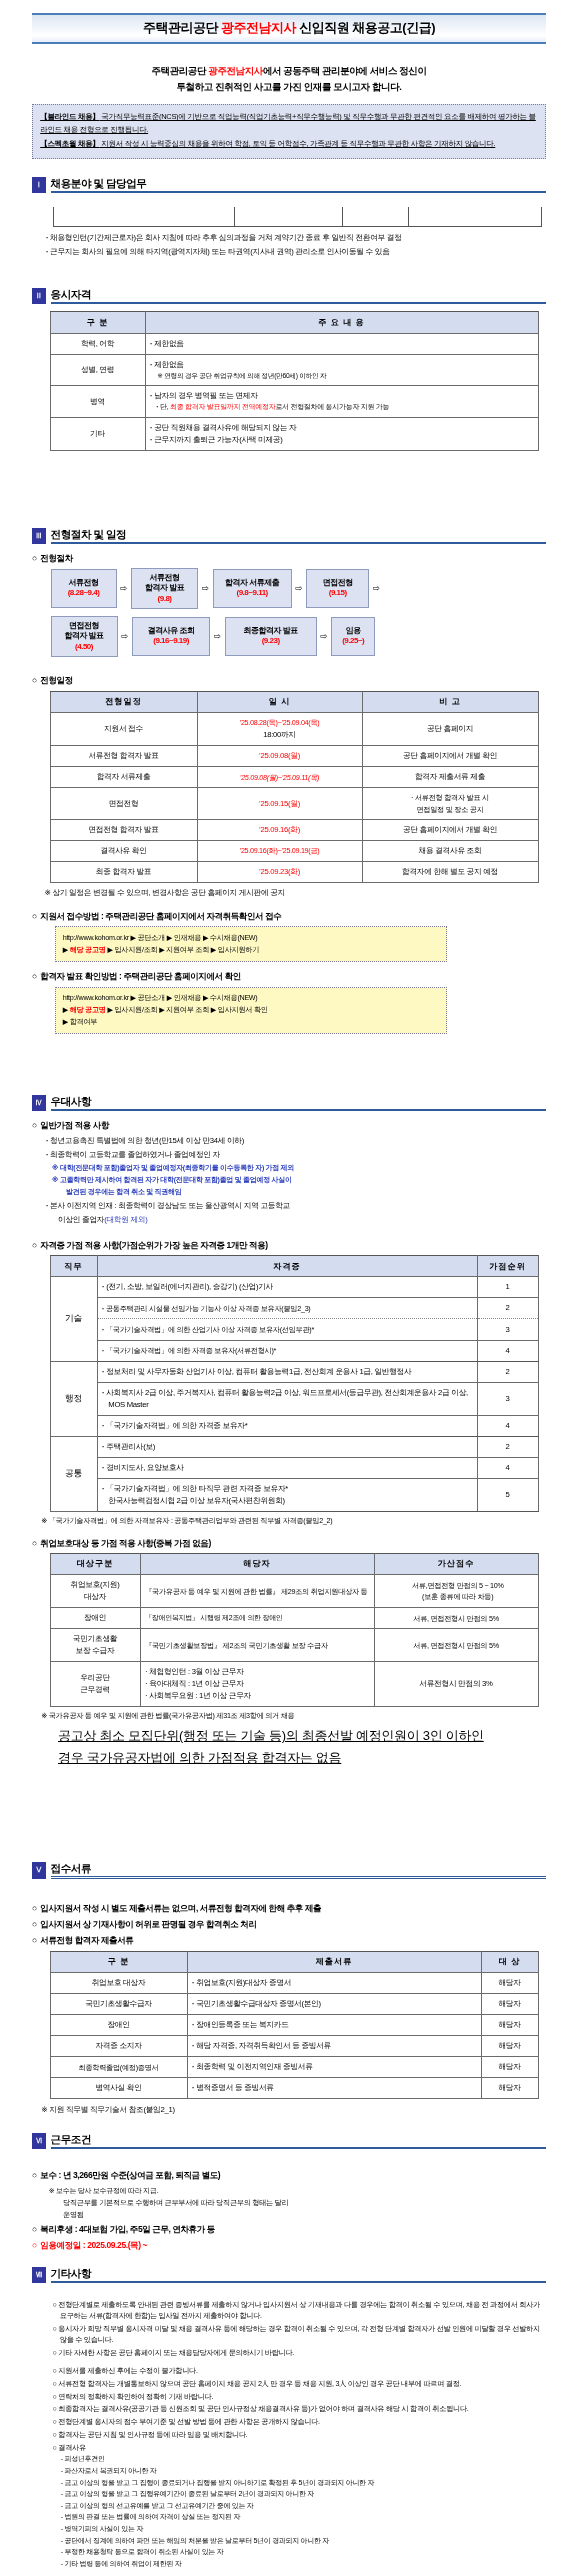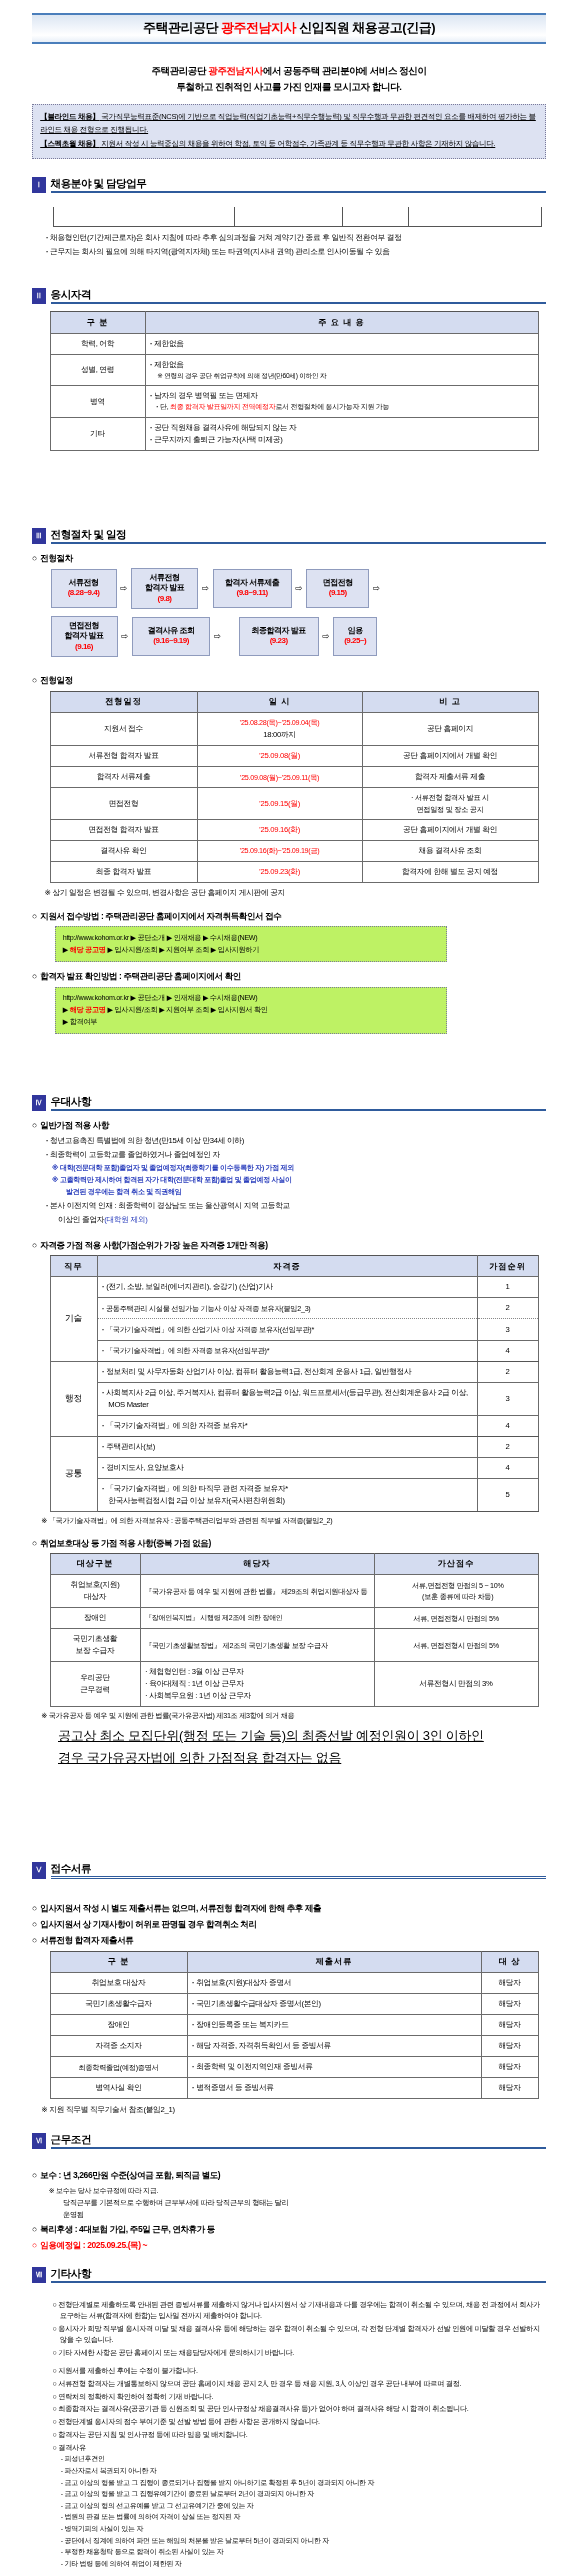--- a/index.html
+++ b/index.html
@@ -224,28 +224,28 @@
     font-size: 8.8px;
     color: #000;
     line-height: 1;
   }
   .fb1 { width: 66px; }
   .fb2 { width: 67px; }
   .fb3 { width: 79px; }
   .fb4 { width: 63px; }
   .fb5 { width: 67px; }
   .fb6 { width: 78px; }
-  .fb7 { width: 80px; margin-left: 14px; }
+  .fb7 { width: 92px; }
   .fb8 { width: 44px; }
 
   
   .link-box {
     margin: 3.1px 0 7.2px 23px;
     border: 0.7px dotted #7a7a9a;
-    background: #bef264;
+    background: #fef9c3;
     padding: 4.6px 6.7px 5.2px 6.7px;
     font-size: 7.2px;
     letter-spacing: -0.3px;
     line-height: 1.66;
     color: #000;
     width: 392px;
   }
   .link-box .url { font-family: "Liberation Sans", sans-serif; }
   .link-box .sep { font-weight: bold; }
   .link-box .red { color: #ff0000; font-weight: bold; }
@@ -403,21 +403,21 @@
           <div>면접전형</div>
           <div class="d">(9.15)</div>
         </div>
         <div class="arrow">⇨</div>
       </div>
 
       <div class="flow-row">
         <div class="flow-box fb5">
           <div style="white-space:pre-line;">면접전형
 합격자 발표</div>
-          <div class="d">(9.16)</div>
+          <div class="d">(4.50)</div>
         </div>
         <div class="arrow">⇨</div>
         <div class="flow-box fb6">
           <div>결격사유 조회</div>
           <div class="d">(9.16~9.19)</div>
         </div>
         <div class="arrow">⇨</div>
         <div class="flow-box fb7">
           <div>최종합격자 발표</div>
           <div class="d">(9.23)</div>
@@ -448,21 +448,21 @@
             </td>
             <td class="c">공단 홈페이지</td>
           </tr>
           <tr>
             <td class="c">서류전형 합격자 발표</td>
             <td class="c red">’25.09.08(월)</td>
             <td class="c">공단 홈페이지에서 개별 확인</td>
           </tr>
           <tr>
             <td class="c">합격자 서류제출</td>
-            <td class="c red" style="font-size:7.2px;">’25.09.08(월)~’25.09.11(목)</td>
+            <td class="c red" style="font-size:7.2px;font-style:italic;">’25.09.08(월)~’25.09.11(목)</td>
             <td class="c">합격자 제출서류 제출</td>
           </tr>
           <tr>
             <td class="c">면접전형</td>
             <td class="c red">’25.09.15(월)</td>
             <td class="c" style="white-space:pre-line;font-size:7.2px;">· 서류전형 합격자 발표 시
 면접일정 및 장소 공지</td>
           </tr>
           <tr>
             <td class="c">면접전형 합격자 발표</td>
@@ -564,21 +564,21 @@
             <td class="c">2</td>
           </tr>
           <tr class="dotted-row">
             <td>
                 <span class="inner-dot" style="font-size:7.2px;">「국가기술자격법」에 의한 산업기사 이상 자격증 보유자(선임무관)*</span>
               </td>
             <td class="c">3</td>
           </tr>
           <tr class="solid-bottom">
             <td>
-                <span class="inner-dot" style="font-size:7.2px;">「국가기술자격법」에 의한 자격증 보유자(선임무관)*</span>
+                <span class="inner-dot" style="font-size:7.2px;">「국가기술자격법」에 의한 자격증 보유자(서류전형시)*</span>
               </td>
             <td class="c">4</td>
           </tr>
 
           <tr>
             <td class="c" rowspan="3" style="font-size:8.8px;">행정</td>
             <td>
                 <span class="inner-dot">정보처리 및 사무자동화 산업기사 이상, 컴퓨터 활용능력1급, 전산회계 운용사 1급, 일반행정사</span>
               </td>
             <td class="c">2</td>

